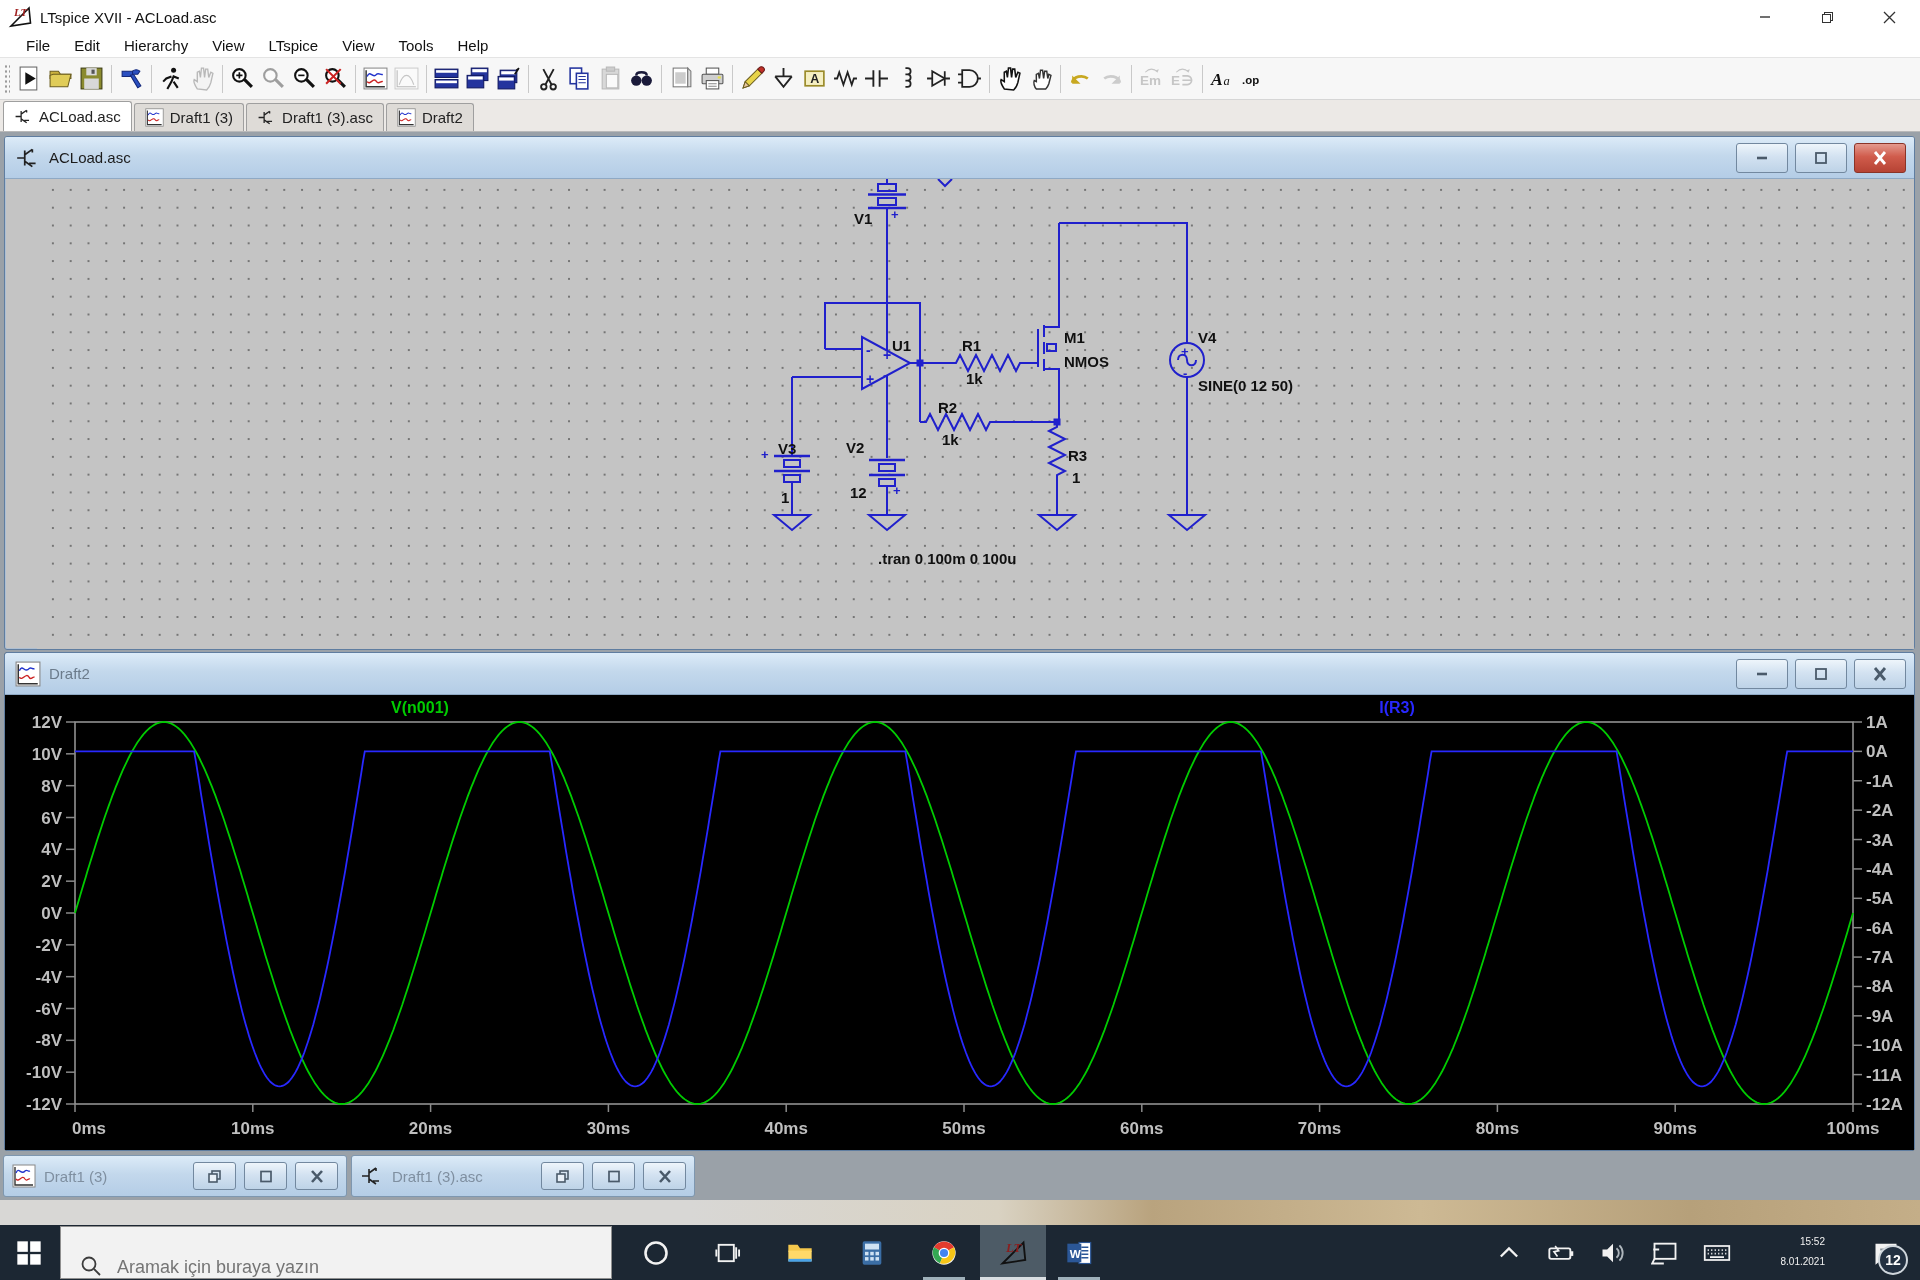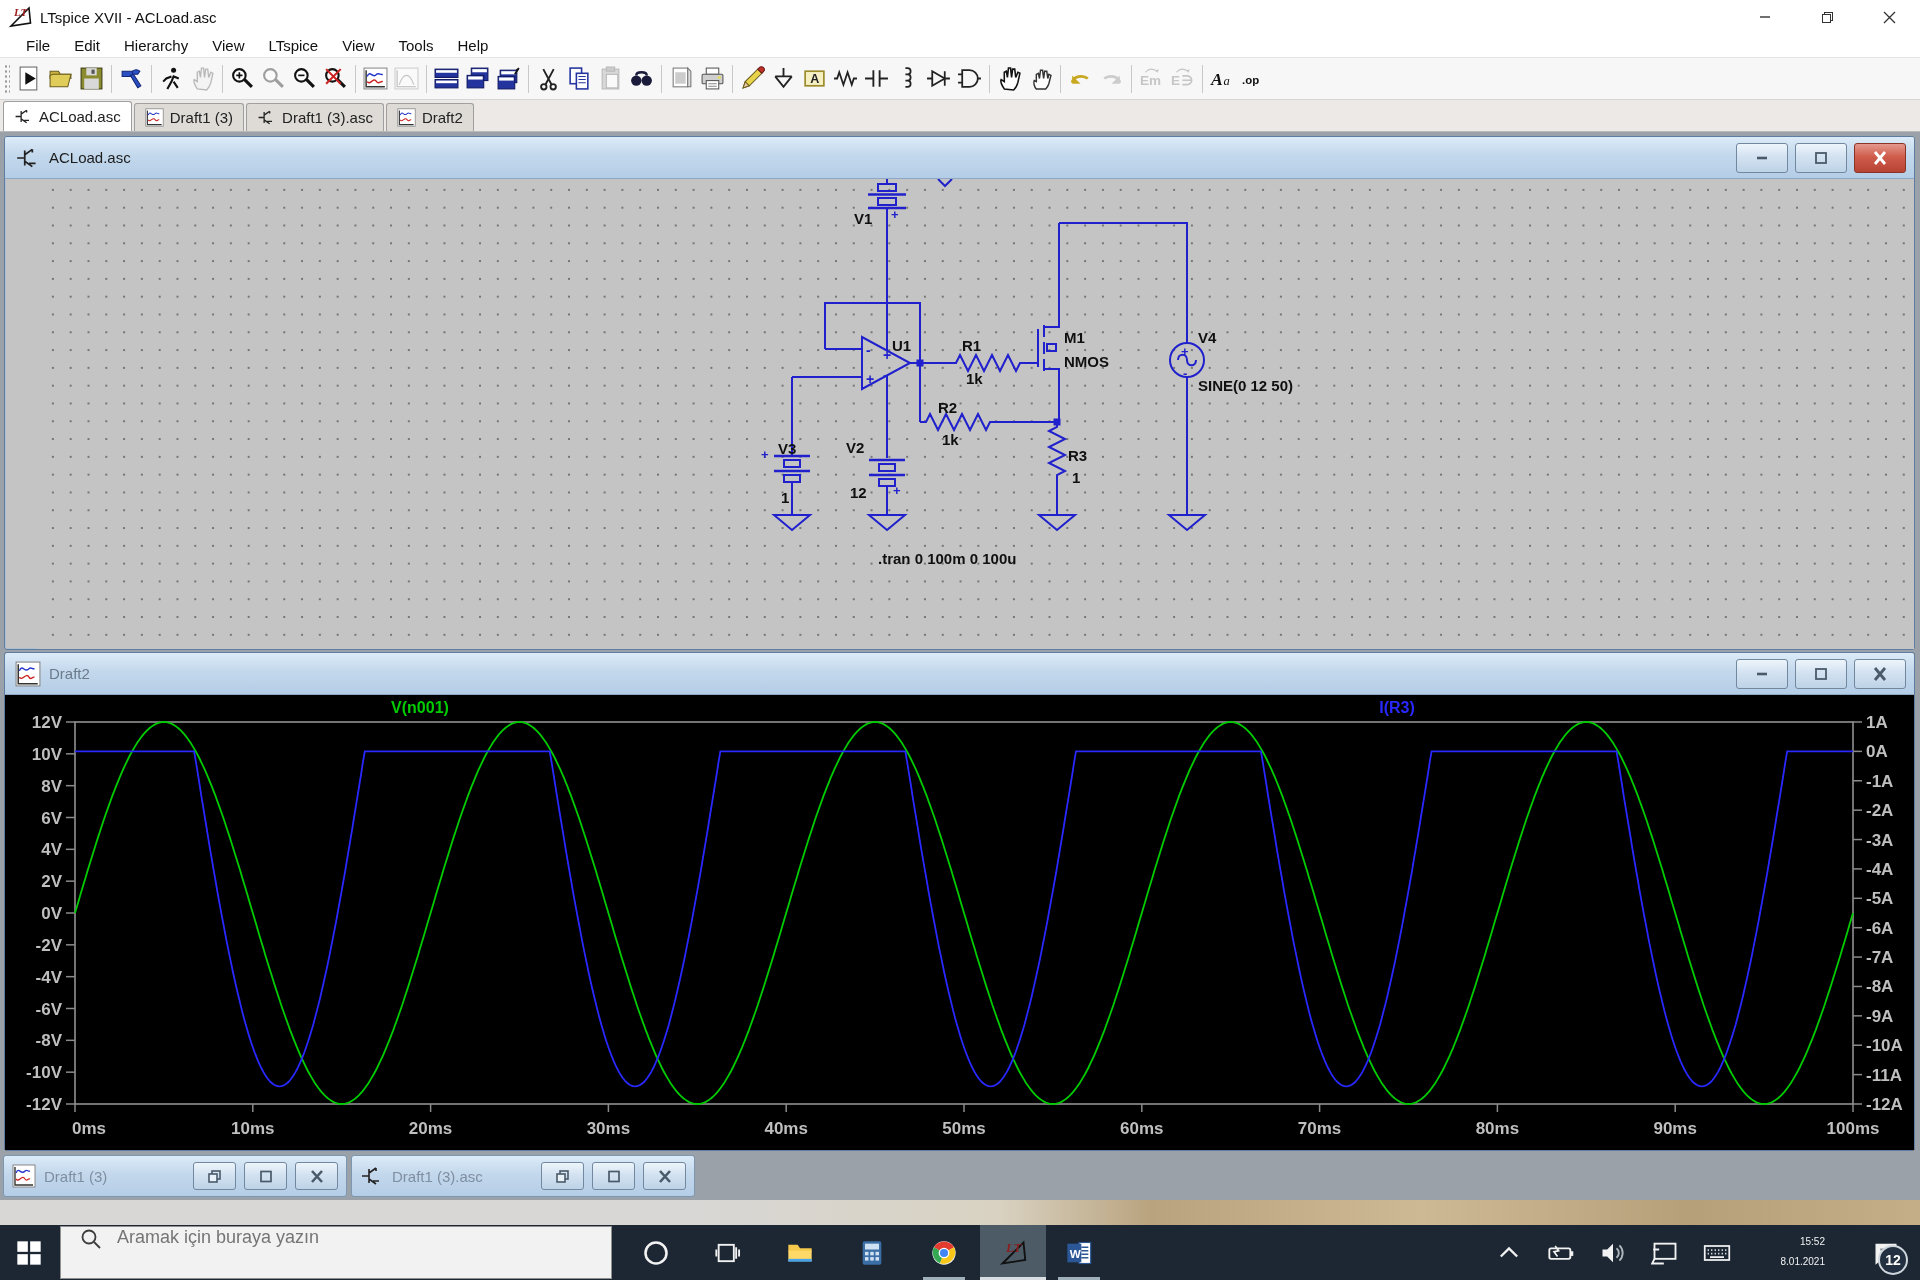--- a/index.html
+++ b/index.html
@@ -66,21 +66,21 @@
   .desktop-strip { position:absolute; left:0; top:1200px; width:1920px; height:25px;
       background:linear-gradient(90deg,#d8d7d5 0 36%,#d9d2c2 52%,#b9a37e 60%,#cdb994 74%,#b6a07a 88%,#c4ae88 100%); }
 
   
   .taskbar { position:absolute; left:0; top:1225px; width:1920px; height:55px; background:#1c2733; }
   .tb-item { position:absolute; top:0; height:55px; display:flex; align-items:center; justify-content:center; }
   .tb-item svg { width:28px; height:28px; }
   .tb-item.active-app { background:#4d5b66; }
   .underline { position:absolute; bottom:0; left:50%; transform:translateX(-50%); width:42px; height:3px; background:#9fb0ba; }
   .underline.bright { width:66px; background:#d9dee2; }
-  .search { position:absolute; left:60px; top:1px; width:552px; height:53px; background:#f2f2f2; border:1px solid #8f8f8f; display:flex; align-items:flex-start; }
+  .search { position:absolute; left:60px; top:1px; width:552px; height:53px; background:#f2f2f2; border:1px solid #8f8f8f; display:flex; align-items:flex-end; }
   .search svg { width:24px; height:24px; margin:0 14px 0 18px; }
   .search input { border:none; outline:none; background:transparent; font-family:"Liberation Sans",sans-serif; font-size:18px; color:#3c3c3c; width:430px; }
   .tray-text { position:absolute; right:95px; top:7px; width:110px; text-align:right; color:#f2f2f2; font-size:10px; line-height:20px; }
   .badge { position:absolute; right:10px; bottom:5px; width:30px; height:30px; border-radius:50%; background:#223041; border:2px solid #cfd6dc; color:#fff; font-size:14px; font-weight:bold; display:flex; align-items:center; justify-content:center; }
 
   
   .slabel { font-family:"Liberation Sans",sans-serif; font-weight:bold; font-size:15px; fill:#101010; }
   .bsign  { font-family:"Liberation Sans",sans-serif; font-weight:bold; font-size:13px; fill:#2020cc; }
   .opsign { font-family:"Liberation Sans",sans-serif; font-weight:bold; font-size:14px; fill:#2020cc; }
   .wire { stroke:#2020cc; stroke-width:2; fill:none; }

